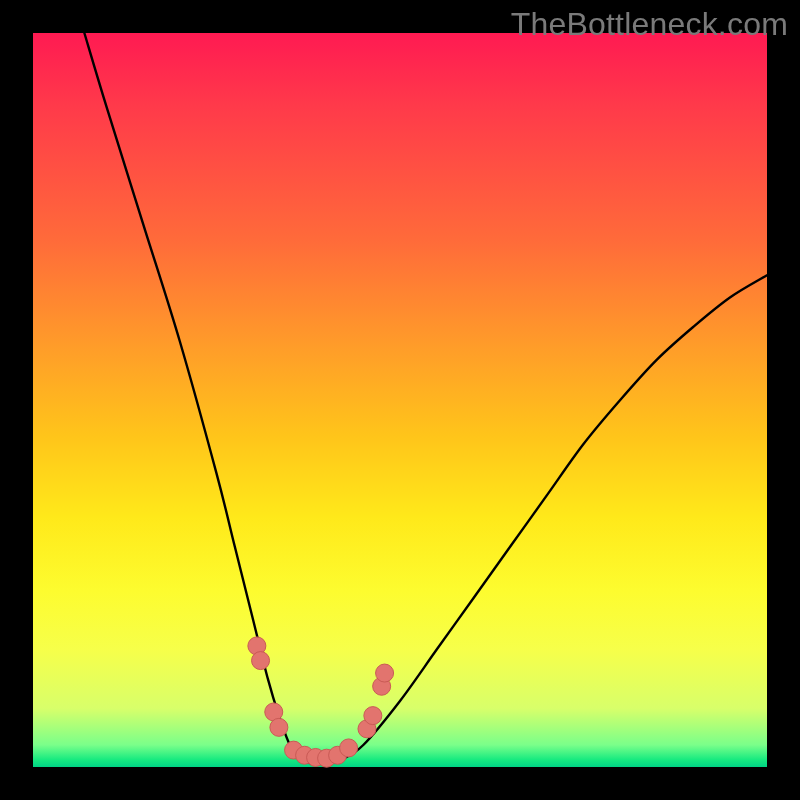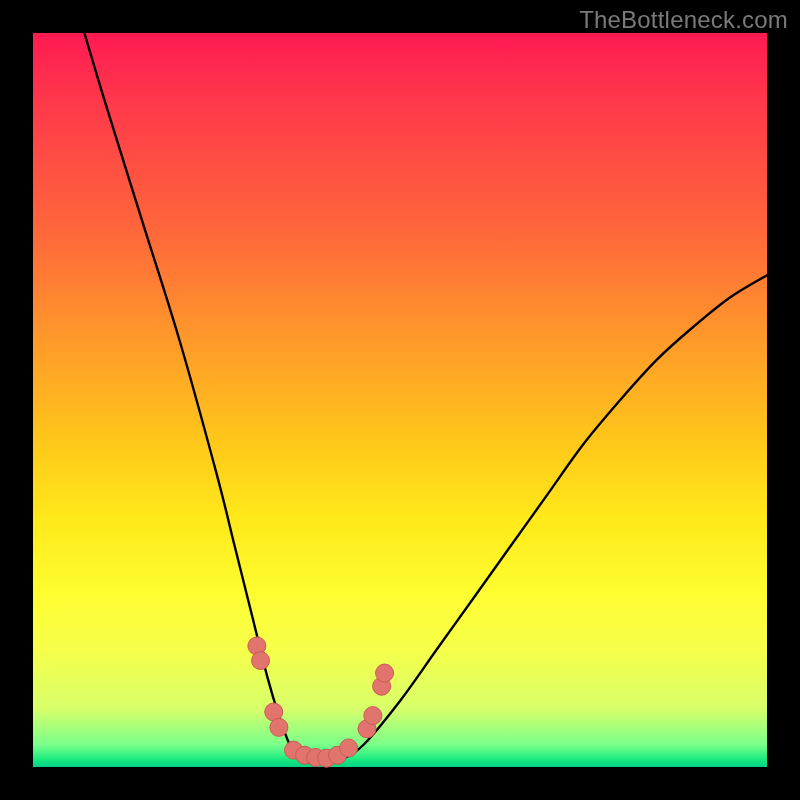--- a/index.html
+++ b/index.html
@@ -40,21 +40,21 @@
       #7aff8a 97%,
       #17ea80 99%,
       #00d485 100%
     );
   }
   .watermark {
     position: absolute;
     top: 6px;
     right: 12px;
     color: #7a7a7a;
-    font-size: 24px;
+    font-size: 32px;
     letter-spacing: 0.2px;
     user-select: none;
   }
   svg.curve {
     position: absolute;
     left: 0;
     top: 0;
     width: 734px;
     height: 734px;
     overflow: visible;

